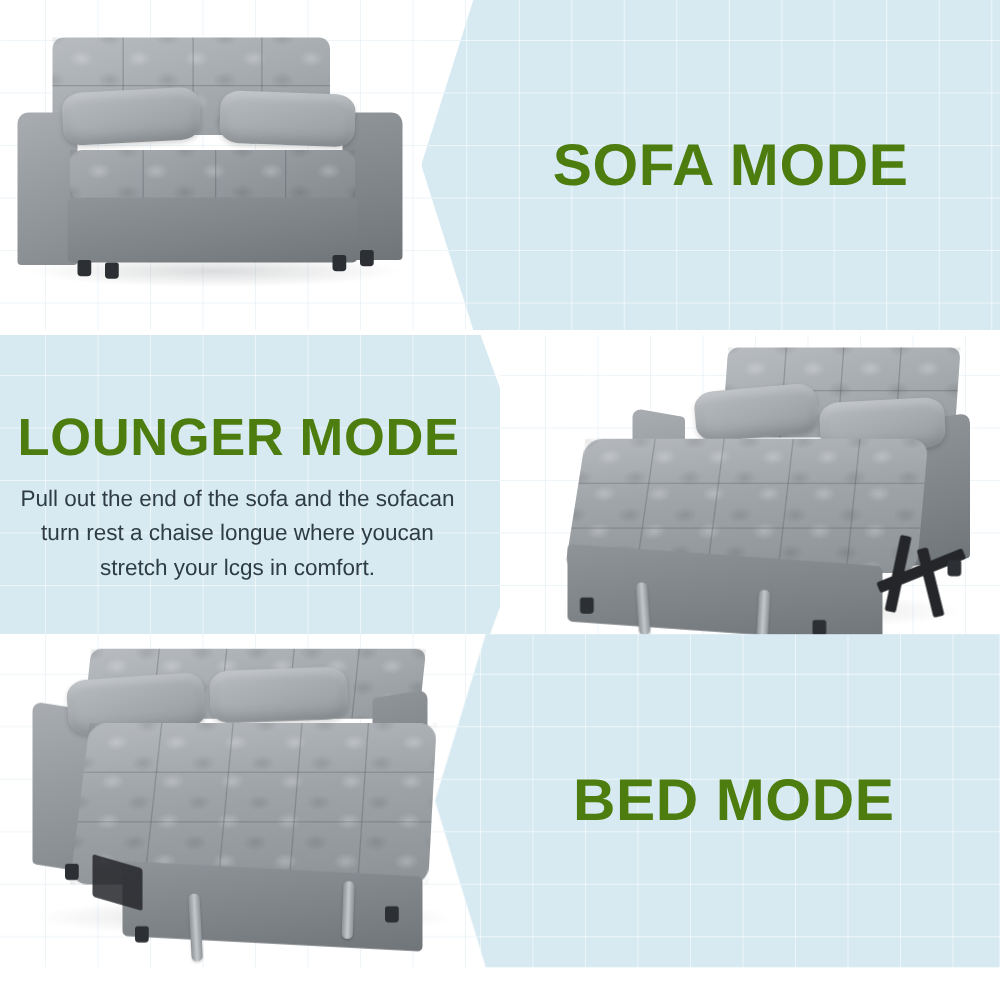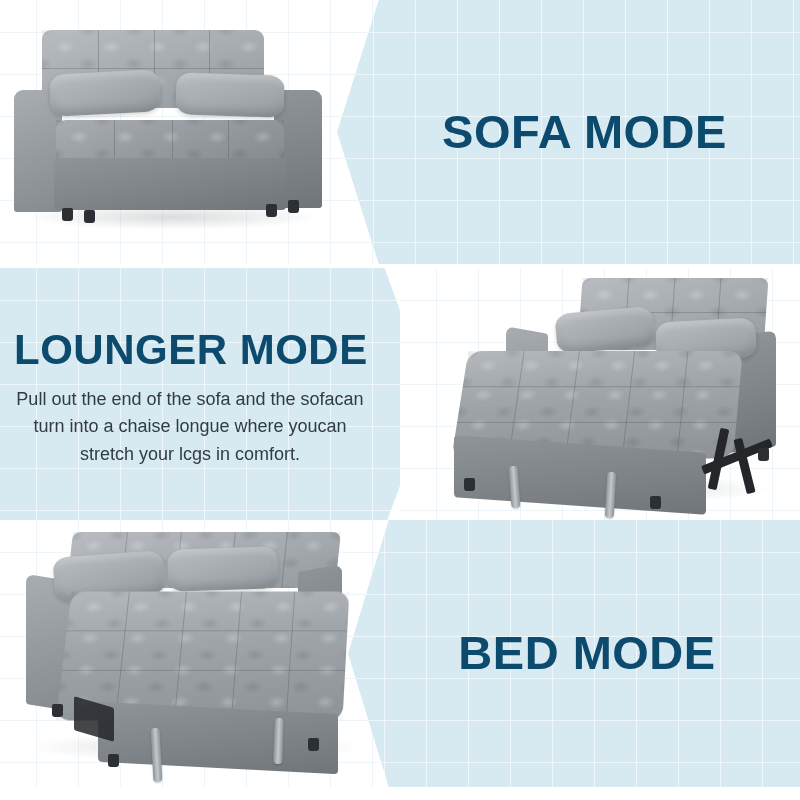--- a/index.html
+++ b/index.html
@@ -39,21 +39,21 @@
   .grid-overlay.soft {
     background-image:
       linear-gradient(to right, rgba(255,255,255,0.55) 1px, transparent 1px),
       linear-gradient(to bottom, rgba(255,255,255,0.55) 1px, transparent 1px);
   }
 
   
   .row { position: absolute; left: 0; width: 800px; }
   #row-sofa    { top: 0px;   height: 264px; }
   #row-lounger { top: 268px; height: 260px; }
-  #row-bed     { top: 520px; height: 267px; }
+  #row-bed     { top: 507px; height: 267px; }
 
   
   .photo-pane {
     position: absolute;
     top: 0;
     height: 100%;
     background: #ffffff;
     overflow: hidden;
   }
   #sofa-photo-pane    { left: 0;   width: 400px; }
@@ -98,21 +98,21 @@
   #sofa-text-pane .pane-inner    { padding: 0 26px 0 58px; }
   #lounger-text-pane .pane-inner { padding: 0 66px 0 14px; }
   #bed-text-pane .pane-inner     { padding: 0 26px 0 52px; }
 
   .mode-heading {
     font-family: "Liberation Sans", sans-serif;
     font-weight: bold;
     font-size: 47px;
     line-height: 1.04;
     letter-spacing: 0.5px;
-    color: #0c4a6e;
+    color: #4d7c0f;
     white-space: nowrap;
   }
   #lounger-text-pane .mode-heading { font-size: 42px; }
 
   .mode-body {
     margin-top: 14px;
     font-family: "Liberation Sans", sans-serif;
     font-size: 18.5px;
     line-height: 1.52;
     color: #2f3c44;
@@ -228,21 +228,21 @@
       </div>
     </div>
   </div>
 
   <div class="row" id="row-lounger">
 
     <div class="text-pane points-right" id="lounger-text-pane">
       <div class="grid-overlay soft"></div>
       <div class="pane-inner">
         <div class="mode-heading">LOUNGER MODE</div>
-        <div class="mode-body">Pull out the end of the sofa and the sofacan turn into a chaise longue where youcan stretch your lcgs in comfort.</div>
+        <div class="mode-body">Pull out the end of the sofa and the sofacan turn rest a chaise longue where youcan stretch your lcgs in comfort.</div>
       </div>
     </div>
 
     <div class="photo-pane" id="lounger-photo-pane">
       <div class="grid-overlay on-white"></div>
 
       <div class="sofa-art" style="left:28px; top:10px; width:368px; height:240px;">
         <div class="shadow-blob" style="left:14px; top:196px; width:330px; height:30px;"></div>
 
         <div class="vel-lt" style="position:absolute; left:152px; top:0px; width:186px; height:72px; border-radius:8px 8px 2px 2px; transform:skewX(-4deg);">

